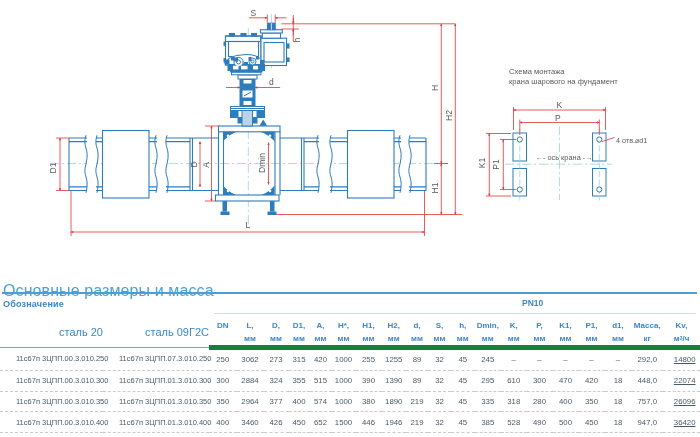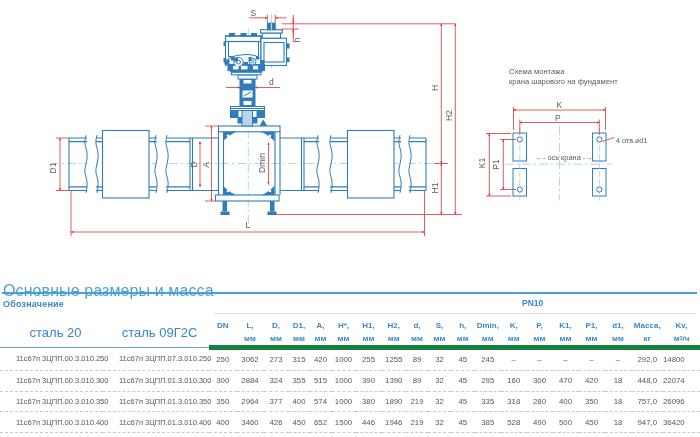--- a/index.html
+++ b/index.html
@@ -6,25 +6,25 @@
 body{width:700px;height:437px;position:relative;background:#fff;overflow:hidden;
      font-family:"Liberation Sans",sans-serif;}
 #draw{position:absolute;left:0;top:0;}
 #title{position:absolute;left:3px;top:270px;font-size:16px;color:#4da0d4;letter-spacing:.1px;margin-top:12px;}
 #hr1{position:absolute;left:2px;top:292px;width:695px;height:2px;background:#4a9fd4;}
 #oboz{position:absolute;left:3px;top:299px;font-size:9px;font-weight:bold;color:#3a87c8;letter-spacing:.2px;}
 #pn10{position:absolute;left:522px;top:298px;font-size:8.5px;font-weight:bold;color:#3a87c8;}
 #hr2{position:absolute;left:214px;top:313px;width:482px;height:1px;background:#cfe0ec;}
 table{position:absolute;left:0;top:318px;width:700px;border-collapse:collapse;table-layout:fixed;}
 th{font-size:8px;font-weight:bold;color:#3a87c8;text-align:center;padding:0;line-height:15px;}
-th.lbl{text-align:center;padding-left:8px;font-weight:normal;font-size:13px;}
+th.lbl{text-align:right;padding-left:8px;font-weight:normal;font-size:11px;}
 td{font-size:7.8px;color:#4a5a68;text-align:center;padding:0;height:19.8px;}
 td.lbl{text-align:left;padding-left:16px;white-space:nowrap;font-size:7.5px;}
 td.ma{text-align:right;padding-right:6px;}
-td.kv{text-align:left;padding-right:4.5px;}
+td.kv{text-align:right;padding-right:4.5px;text-decoration:underline;}
 tr.units th{line-height:12px;}
 tr.units th{border-bottom:5px solid #15803d;}
 th.lbl{border-bottom:1px solid #6aa5cc;}
 tbody tr{border-bottom:1px dashed #c9ccce;}
 sup{font-size:5px;line-height:0;position:relative;top:-1.5px;vertical-align:baseline;}
 </style>
 </head>
 <body>
 <svg id="draw" width="700" height="260" viewBox="0 0 700 260">
 <defs>
@@ -388,21 +388,21 @@
         <td>324</td>
         <td>355</td>
         <td>515</td>
         <td>1000</td>
         <td>390</td>
         <td>1390</td>
 <td>89</td>
         <td>32</td>
         <td>45</td>
         <td>295</td>
-        <td>160</td>
+        <td>610</td>
         <td>300</td>
         <td>470</td>
         <td>420</td>
         <td>18</td>
 <td class="ma">448,0</td>
         <td class="kv">22074</td>
 </tr>
 <tr>
 <td class="lbl">11с67п 3ЦПП.00.3.010.350</td>
         <td class="lbl">11с67п 3ЦПП.01.3.010.350</td>

